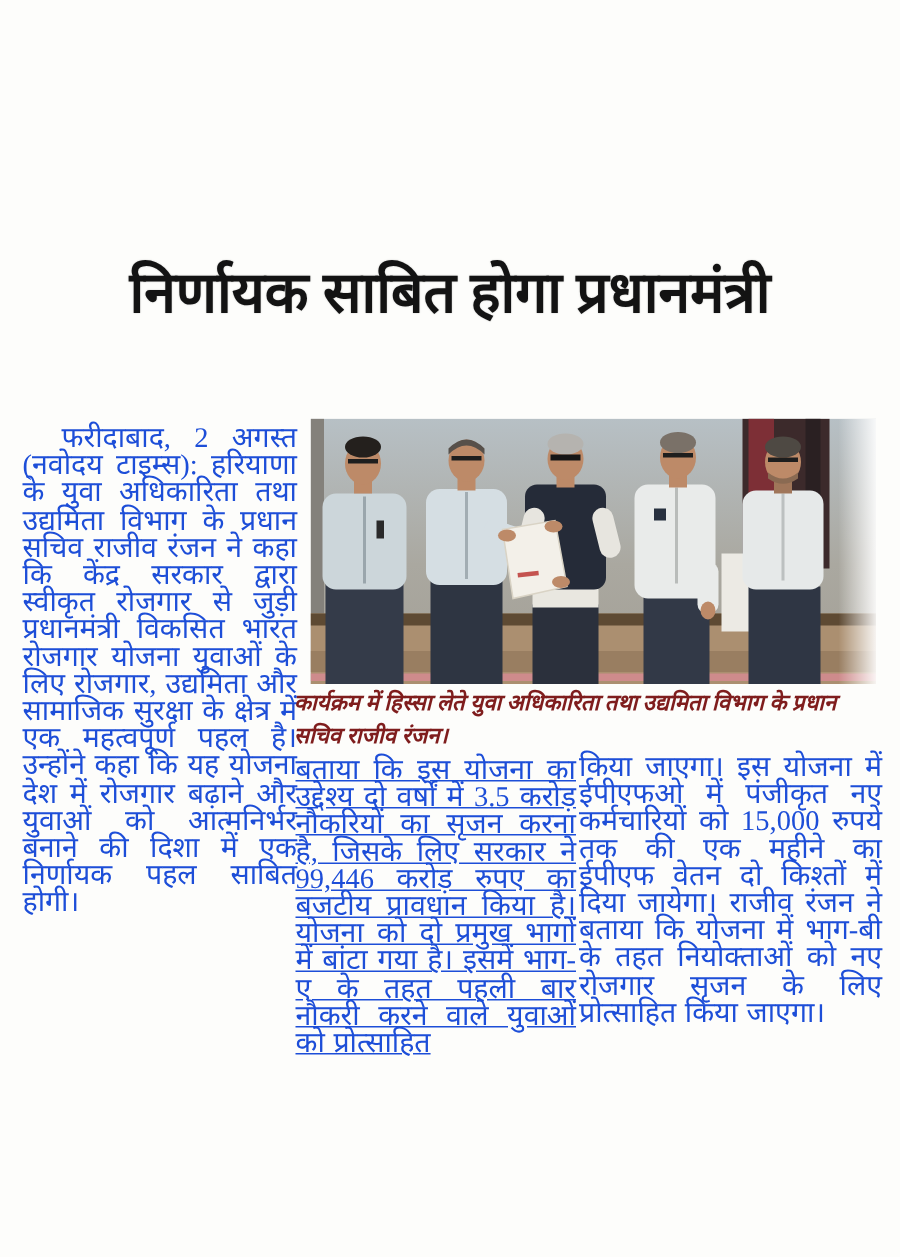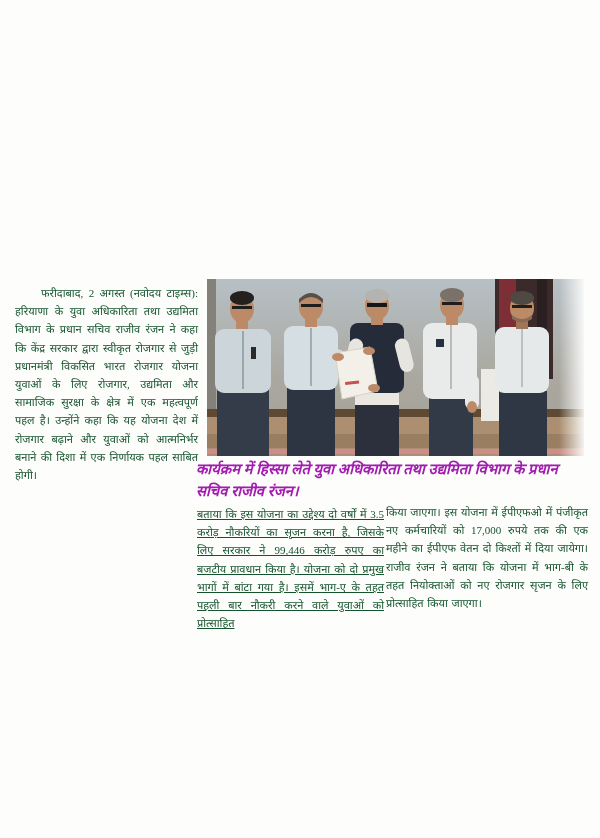--- a/index.html
+++ b/index.html
@@ -31,23 +31,23 @@
     line-height: 51px;
     font-weight: bold;
     text-align: center;
     color: #131313;
     text-shadow: 0 0 1px rgba(60,60,60,0.35);
   }
   .hl-line { display: block; white-space: nowrap; }
   .col {
     position: absolute;
     text-align: justify;
-    font-size: 11px;
+    font-size: 19px;
     line-height: 18.2px;
-    color: #14532d;
+    color: #1d4ed8;
     word-spacing: 1px;
   }
   .col p { margin: 0; }
   .col p.indent { text-indent: 26px; }
   .col-left  { left: 15px;  top: 284px; width: 183px; height: 380px; }
   .col-mid   { left: 197px; top: 505px; width: 187px; height: 156px; text-decoration: underline; }
   .col-right { left: 386px; top: 503px; width: 202px; height: 158px; }
   .photo {
     position: absolute;
     left: 207px;
@@ -59,31 +59,32 @@
   .photo svg { display: block; }
   .caption {
     position: absolute;
     left: 196px;
     top: 459px;
     width: 393px;
     font-size: 14.8px;
     line-height: 21.5px;
     font-weight: bold;
     font-style: italic;
-    color: #a21caf;
+    color: #7f1d1d;
     text-align: left;
   }
 </style>
 </head>
 <body>
 
 <div class="page">
   <div class="clipping">
 
     <h1 class="headline">
+      <span class="hl-line">निर्णायक साबित होगा प्रधानमंत्री</span>
     </h1>
 
     <div class="col col-left">
       <p class="indent">फरीदाबाद, 2 अगस्त (नवोदय टाइम्स): हरियाणा के युवा अधिकारिता तथा उद्यमिता विभाग के प्रधान सचिव राजीव रंजन ने कहा कि केंद्र सरकार द्वारा स्वीकृत रोजगार से जुड़ी प्रधानमंत्री विकसित भारत रोजगार योजना युवाओं के लिए रोजगार, उद्यमिता और सामाजिक सुरक्षा के क्षेत्र में एक महत्वपूर्ण पहल है। उन्होंने कहा कि यह योजना देश में रोजगार बढ़ाने और युवाओं को आत्मनिर्भर बनाने की दिशा में एक निर्णायक पहल साबित होगी।</p>
     </div>
 
     <div class="photo">
       <svg width="377" height="177" viewBox="0 0 377 177" xmlns="http://www.w3.org/2000/svg">
         <defs>
           <linearGradient id="wall" x1="0" y1="0" x2="0" y2="1">
@@ -185,17 +186,17 @@
       </svg>
     </div>
 
     <div class="caption">कार्यक्रम में हिस्सा लेते युवा अधिकारिता तथा उद्यमिता विभाग के प्रधान सचिव राजीव रंजन।</div>
 
     <div class="col col-mid">
       <p>बताया कि इस योजना का उद्देश्य दो वर्षों में 3.5 करोड़ नौकरियों का सृजन करना है, जिसके लिए सरकार ने 99,446 करोड़ रुपए का बजटीय प्रावधान किया है। योजना को दो प्रमुख भागों में बांटा गया है। इसमें भाग-ए के तहत पहली बार नौकरी करने वाले युवाओं को प्रोत्साहित</p>
     </div>
 
     <div class="col col-right">
-      <p>किया जाएगा। इस योजना में ईपीएफओ में पंजीकृत नए कर्मचारियों को 17,000 रुपये तक की एक महीने का ईपीएफ वेतन दो किश्तों में दिया जायेगा। राजीव रंजन ने बताया कि योजना में भाग-बी के तहत नियोक्ताओं को नए रोजगार सृजन के लिए प्रोत्साहित किया जाएगा।</p>
+      <p>किया जाएगा। इस योजना में ईपीएफओ में पंजीकृत नए कर्मचारियों को 15,000 रुपये तक की एक महीने का ईपीएफ वेतन दो किश्तों में दिया जायेगा। राजीव रंजन ने बताया कि योजना में भाग-बी के तहत नियोक्ताओं को नए रोजगार सृजन के लिए प्रोत्साहित किया जाएगा।</p>
     </div>
 
   </div>
 </div>
 
 </body></html>

